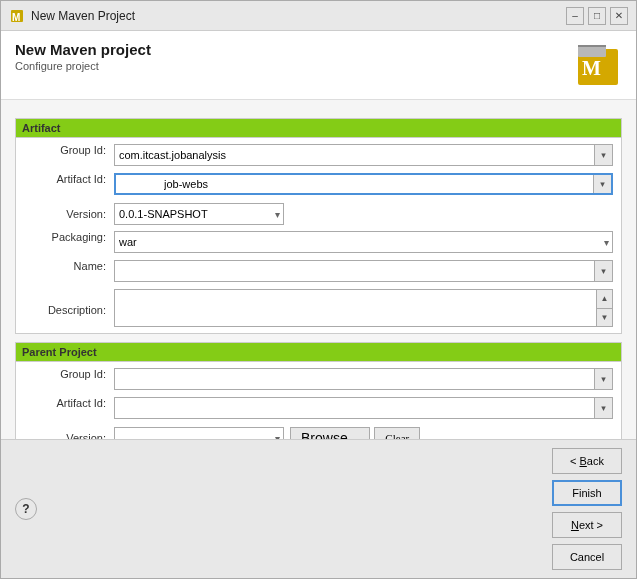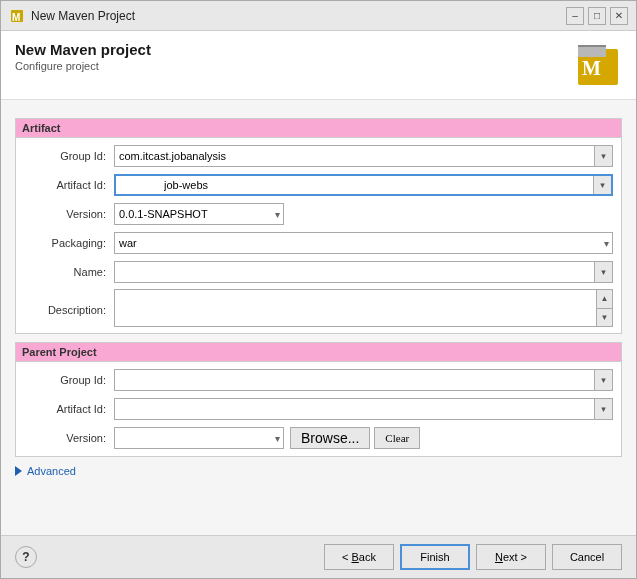--- a/index.html
+++ b/index.html
@@ -105,37 +105,37 @@
       flex: 1;
       padding: 10px 14px;
       overflow-y: auto;
       background: #f5f5f5;
     }
 
     .section-header {
       font-size: 11px;
       font-weight: bold;
       color: #333;
-      background: #f9a8d4;
+      background: #84cc16;
       border: 1px solid #ccc;
       border-bottom: none;
       padding: 3px 6px;
       margin-top: 8px;
     }
 
     .section-body {
       border: 1px solid #ccc;
       background: #fff;
       padding: 6px 8px;
       margin-bottom: 4px;
     }
 
     .form-row {
       display: flex;
-      align-items: center;
+      align-items: flex-start;
       margin-bottom: 5px;
       min-height: 24px;
     }
 
     .form-row:last-child {
       margin-bottom: 0;
     }
 
     .form-label {
       width: 90px;
@@ -324,20 +324,21 @@
       justify-content: center;
       cursor: pointer;
       font-size: 12px;
       color: #333;
       font-weight: bold;
     }
 
     .footer-buttons {
       display: flex;
       gap: 6px;
+      flex-direction: column;
     }
 
     .footer-btn {
       height: 26px;
       padding: 3px 14px;
       font-size: 11px;
       background: #e8e8e8;
       border: 1px solid #aaa;
       cursor: pointer;
       min-width: 70px;

